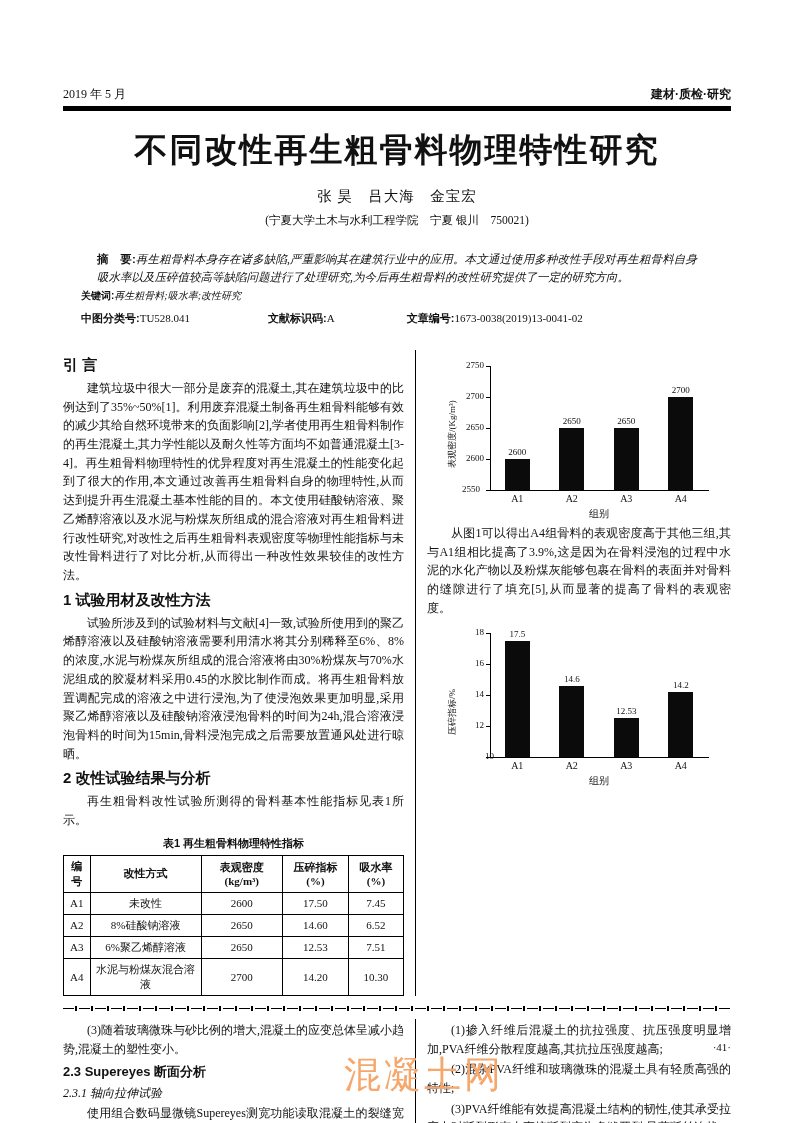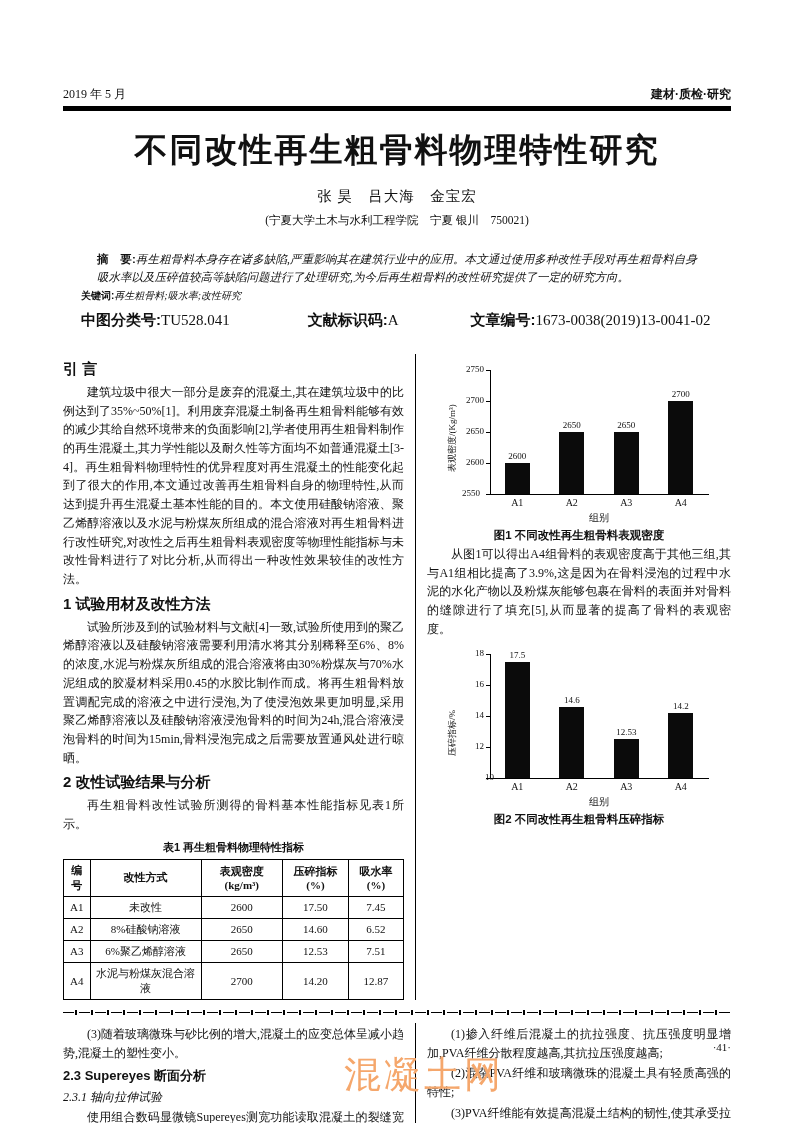--- a/index.html
+++ b/index.html
@@ -16,21 +16,21 @@
   .head-rule{height:5px;background:#000;margin-top:3px;}
   
   .title{font-family:"Liberation Sans","DejaVu Sans",sans-serif;font-weight:bold;
     font-size:33px;text-align:center;letter-spacing:2px;margin-top:17px;}
   .authors{text-align:center;font-size:14.5px;margin-top:14px;letter-spacing:1px;}
   .affil{text-align:center;font-size:11.5px;margin-top:7px;}
   
   .abstract{margin:22px 34px 0 34px;font-size:11.5px;line-height:1.6;text-align:justify;font-style:italic;}
   .abstract .lbl{font-weight:bold;font-family:"Liberation Sans",sans-serif;font-style:normal;}
   .keywords{margin:2px 18px 0 18px;font-size:10px;font-style:italic;}
-  .meta-line{margin:8px 0 0 18px;font-size:15px;display:flex;}
+  .meta-line{margin:8px 0 0 18px;font-size:11px;display:flex;}
   .meta-line .lbl{font-weight:bold;font-family:"Liberation Sans",sans-serif;}
   .meta-line .seg2{margin-left:78px;}
   .meta-line .seg3{margin-left:72px;}
   
   .cols{display:grid;grid-template-columns:352px 1fr;margin-top:24px;}
   .col-l{padding-right:11px;}
   .col-r{border-left:1px solid #000;padding-left:11px;}
   .cols.top{min-height:438px;}
   .cols.bottom{min-height:232px;margin-top:8px;}
   p.body{font-size:12px;line-height:1.56;text-align:justify;text-indent:2em;margin:2px 0;}
@@ -131,21 +131,21 @@
               <td>6%聚乙烯醇溶液</td>
               <td>2650</td>
               <td>12.53</td>
               <td>7.51</td>
             </tr>
             <tr>
               <td>A4</td>
               <td>水泥与粉煤灰混合溶液</td>
               <td>2700</td>
               <td>14.20</td>
-              <td>12.87</td>
+              <td>10.30</td>
             </tr>
           </tbody>
       </table>
     </div>
     <div class="col-r">
       <div class="figure">
         <div class="chart">
             <div class="chart-plot" style="left: 52px; top: 12px; width: 218px; height: 124px;"></div>
             <div class="ytick" style="left: 8px; top: 130px;">2550</div>
             <div class="ytickmark" style="left: 48px; top: 136px;"></div>
@@ -165,21 +165,20 @@
             <div class="xcat" style="left: 133.75px; top: 139px;">A2</div>
             <div class="bar" style="left: 175.75px; top: 74px; width: 25px; height: 62px; background: rgb(11, 11, 11);"></div>
             <div class="bar-label" style="left: 188.25px; top: 62px;">2650</div>
             <div class="xcat" style="left: 188.25px; top: 139px;">A3</div>
             <div class="bar" style="left: 230.25px; top: 43px; width: 25px; height: 93px; background: rgb(11, 11, 11);"></div>
             <div class="bar-label" style="left: 242.75px; top: 31px;">2700</div>
             <div class="xcat" style="left: 242.75px; top: 139px;">A4</div>
             <div class="xlabel" style="left: 161px; top: 153px;">组别</div>
             <div class="ylabel" style="left: 8px; top: 114px;">表观密度/(Kg/m³)</div>
           </div>
-        <div class="fig-caption">图1 不同改性再生粗骨料表观密度</div>
       </div>
       <p class="body">从图1可以得出A4组骨料的表观密度高于其他三组,其与A1组相比提高了3.9%,这是因为在骨料浸泡的过程中水泥的水化产物以及粉煤灰能够包裹在骨料的表面并对骨料的缝隙进行了填充[5],从而显著的提高了骨料的表观密度。</p>
       <div class="figure">
         <div class="chart">
             <div class="chart-plot" style="left: 52px; top: 12px; width: 218px; height: 124px;"></div>
             <div class="ytick" style="left: 22px; top: 130px;">10</div>
             <div class="ytickmark" style="left: 48px; top: 136px;"></div>
             <div class="ytick" style="left: 12px; top: 99px;">12</div>
             <div class="ytickmark" style="left: 48px; top: 105px;"></div>
             <div class="ytick" style="left: 12px; top: 68px;">14</div>
@@ -196,21 +195,20 @@
             <div class="xcat" style="left: 133.75px; top: 139px;">A2</div>
             <div class="bar" style="left: 175.75px; top: 96.785px; width: 25px; height: 39.215px; background: rgb(11, 11, 11);"></div>
             <div class="bar-label" style="left: 188.25px; top: 84.785px;">12.53</div>
             <div class="xcat" style="left: 188.25px; top: 139px;">A3</div>
             <div class="bar" style="left: 230.25px; top: 70.9px; width: 25px; height: 65.1px; background: rgb(11, 11, 11);"></div>
             <div class="bar-label" style="left: 242.75px; top: 58.9px;">14.2</div>
             <div class="xcat" style="left: 242.75px; top: 139px;">A4</div>
             <div class="xlabel" style="left: 161px; top: 153px;">组别</div>
             <div class="ylabel" style="left: 8px; top: 114px;">压碎指标/%</div>
           </div>
-        <div class="fig-caption">图2 不同改性再生粗骨料压碎指标</div>
       </div>
     </div>
   </div>
 
   <div class="divider"></div>
 
   <div class="cols bottom">
     <div class="col-l">
       <p class="body">(3)随着玻璃微珠与砂比例的增大,混凝土的应变总体呈减小趋势,混凝土的塑性变小。</p>
       <h3 class="sub-h">2.3 Supereyes 断面分析</h3>

